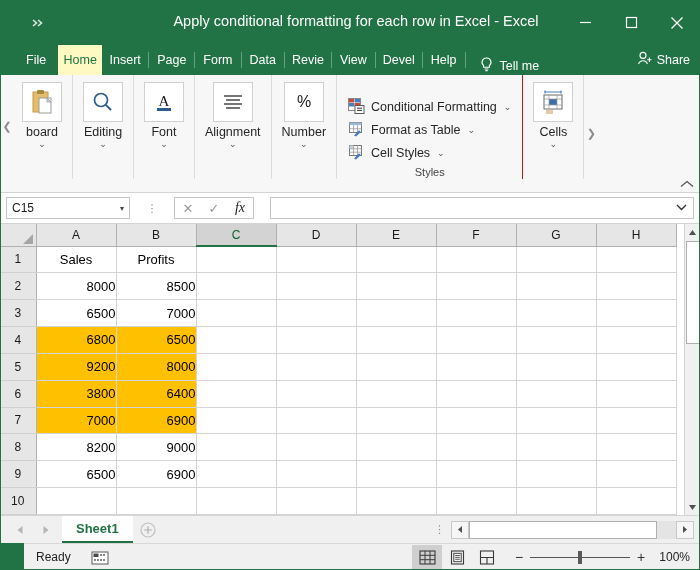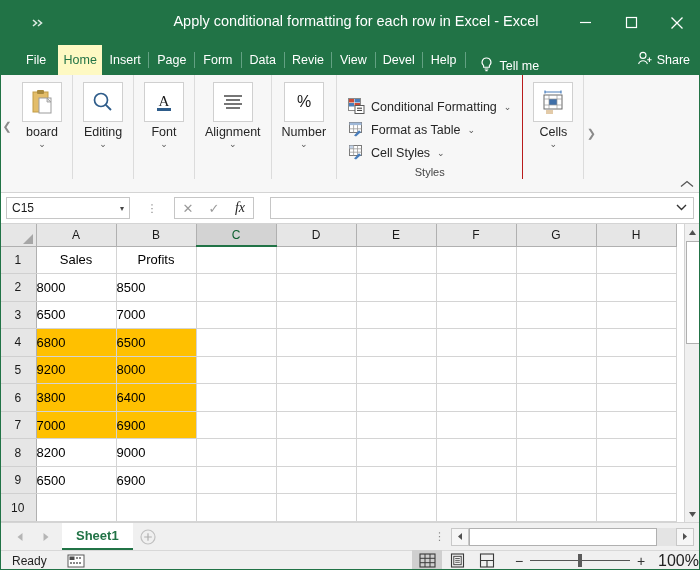--- a/index.html
+++ b/index.html
@@ -145,21 +145,21 @@
   td.rowhead {
     width: 36px; height: 24px; background: #e6e6e6;
     border-right: 1px solid #b0b0b0; border-bottom: 1px solid #d0d0d0;
     font-size: 12px; color: #1a1a1a; text-align: center; vertical-align: middle;
   }
   td.cell {
     height: 24px; border-right: 1px solid #d4d4d4; border-bottom: 1px solid #d4d4d4;
     font-size: 13px; color: #000; padding: 0 5px; vertical-align: middle;
     background: #fff; overflow: hidden; white-space: nowrap;
   }
-  td.cell.num { text-align: left; }
+  td.cell.num { text-align: right; }
   td.cell.hdr { font-weight: normal; text-align: center; }
   td.cell.hl { background: #ffc000; }
 
   
   .vscroll {
     width: 16px; background: #f0f0f0; border-left: 1px solid #d4d4d4;
     display: flex; flex-direction: column; align-items: center;
   }
   .vsb-btn { width: 16px; height: 16px; display: flex; align-items: center;
              justify-content: center; color: #505050; font-size: 8px;
@@ -191,37 +191,37 @@
   }
   .hsb-btn { width: 18px; height: 18px; display: flex; align-items: center;
              justify-content: center; color: #505050; font-size: 8px;
              border: 1px solid #c8c8c8; background: #f6f6f6; }
   .hsb-track { flex: 1; height: 18px; background: #e4e4e4; position: relative; }
   .hsb-thumb { position: absolute; left: 0; top: 0; height: 18px; width: 188px;
                background: #fff; border: 1px solid #b0b0b0; }
 
   
   .statusbar {
-    height: 20px; background: #f0f0f0; display: flex; align-items: center;
-    flex: none; border-top: 1px solid #d8d8d8; font-size: 12px; color: #222;
+    height: 27px; background: #f0f0f0; display: flex; align-items: center;
+    flex: none; border-top: 1px solid #d8d8d8; font-size: 12px; color: #222; margin-left: 24px;
   }
   .st-ready { padding-left: 12px; }
   .st-rec { margin-left: 20px; display: flex; align-items: center; }
   .st-access { margin-left: 14px; display: flex; align-items: center; gap: 5px; }
   .view-btns { margin-left: auto; display: flex; align-items: center; }
   .vbtn { width: 30px; height: 24px; display: flex; align-items: center;
           justify-content: center; color: #3a3a3a; }
   .vbtn.active { background: #cfcfcf; }
   .zoomwrap { display: flex; align-items: center; gap: 0; padding: 0 6px; }
   .zbtn { width: 22px; display: flex; align-items: center; justify-content: center;
           color: #333; font-size: 14px; }
   .ztrack { width: 100px; height: 1px; background: #555; position: relative; }
   .zthumb { position: absolute; left: 48px; top: -6px; width: 4px; height: 13px;
             background: #5a5a5a; }
-  .zlabel { width: 42px; text-align: right; padding-right: 10px; font-size: 16px; }
+  .zlabel { width: 42px; text-align: right; padding-right: 10px; font-size: 12px; }
   .outline-frame { position: absolute; inset: 0; border: 1px solid #217346;
                    pointer-events: none; }
 </style>
 </head>
 <body>
 
 <div class="app">
 
   <div class="titlebar">
     <div class="qat-expand">

